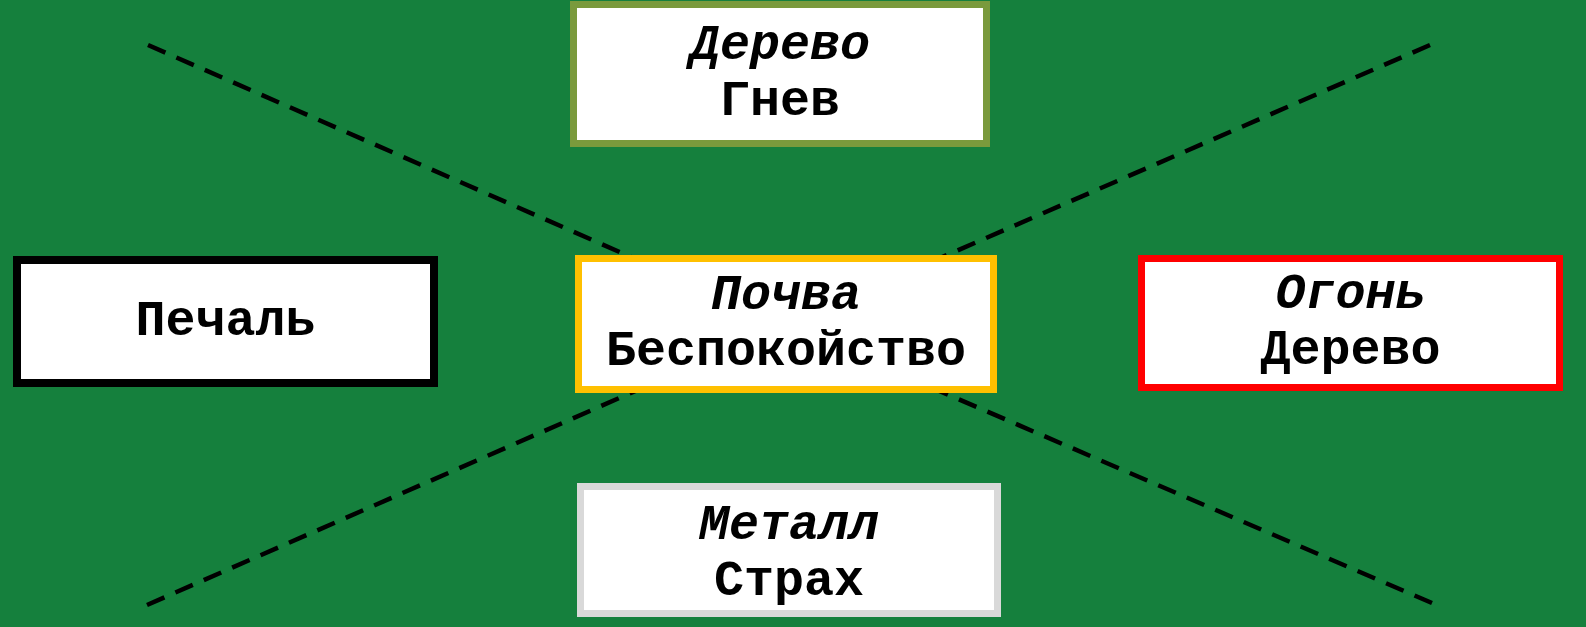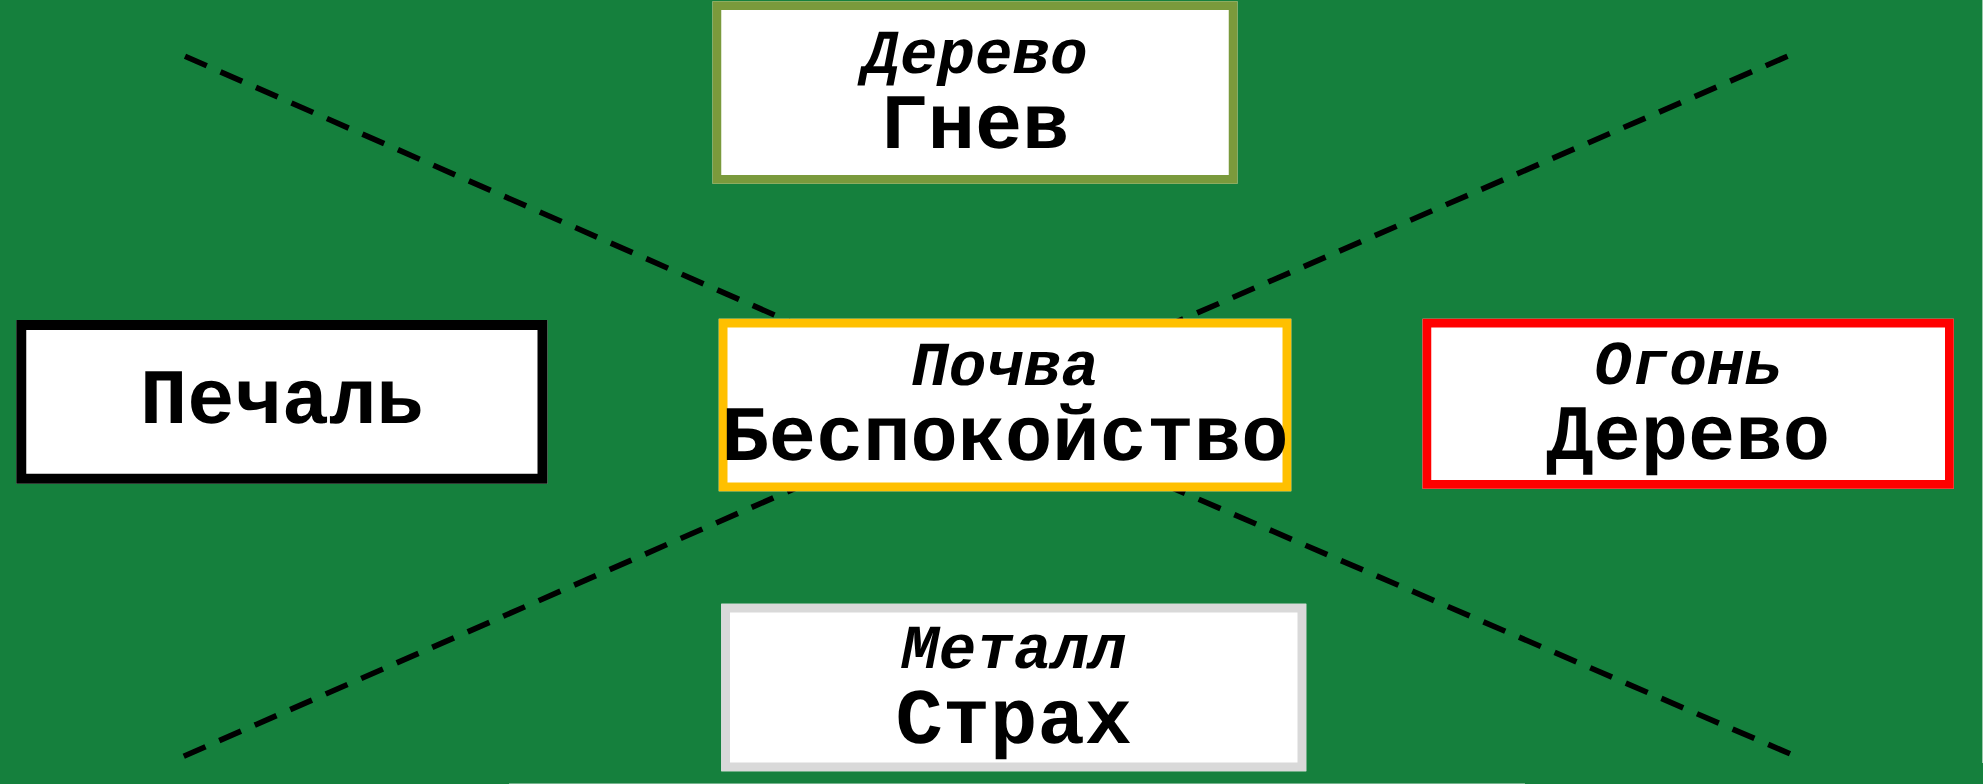--- a/index.html
+++ b/index.html
@@ -39,30 +39,30 @@
   }
   .node-element {
     font-style: italic;
     font-weight: 700;
     font-size: 50px;
     line-height: 56px;
     white-space: nowrap;
   }
   .node-emotion {
     font-weight: 700;
-    font-size: 63px;
+    font-size: 50px;
     line-height: 56px;
     white-space: nowrap;
   }
   
   #box-wood  { left: 570px;  top: 1px;   width: 420px; height: 146px; }
   #box-water { left: 13px;   top: 256px; width: 425px; height: 131px; border-width: 8px; }
-  #box-earth { left: 575px;  top: 255px; width: 458px; height: 138px; }
+  #box-earth { left: 575px;  top: 255px; width: 422px; height: 138px; }
   #box-fire  { left: 1138px; top: 255px; width: 425px; height: 136px; align-items: center; }
-  #box-metal { left: 577px;  top: 483px; width: 468px; height: 134px; }
+  #box-metal { left: 577px;  top: 483px; width: 424px; height: 134px; justify-content: flex-end; }
   .dashed-line {
     stroke: #000000;
     stroke-width: 4.5;
     stroke-dasharray: 19 12;
     fill: none;
   }
 </style>
 </head>
 <body>
 

